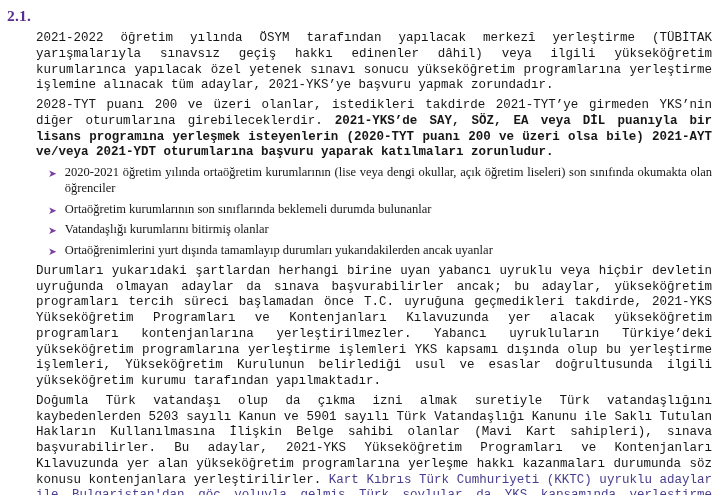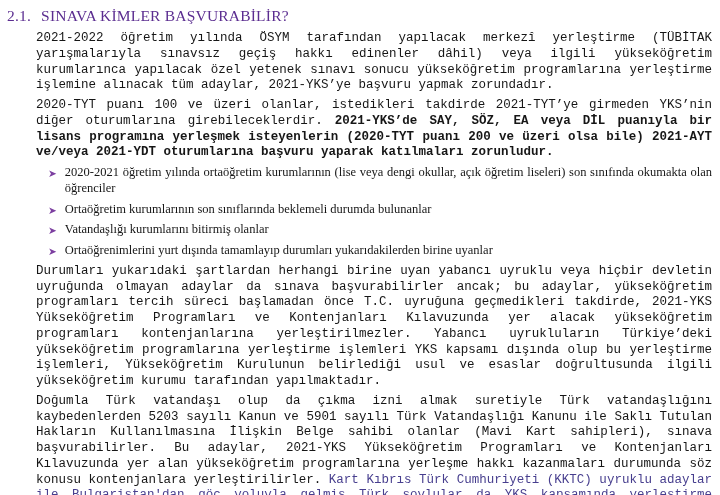--- a/index.html
+++ b/index.html
@@ -9,23 +9,23 @@
     --body-black:#161616;
   }
   html,body{margin:0;padding:0;}
   body{
     width:720px;height:495px;background:#ffffff;overflow:hidden;
     font-family:"Liberation Serif", serif;
     color:var(--body-black);
   }
   .doc{padding:5px 8px 0 7px;}
   .heading{
-    display:flex;column-gap:10px;align-items:baseline;
+    display:flex;column-gap:16px;align-items:baseline;
     margin:2px 0 6px 0;
-    font-size:15.5px;font-weight:normal;color:var(--heading-purple);
+    font-size:15.5px;font-weight:bold;color:var(--heading-purple);
     letter-spacing:.2px;
   }
   .para{
     margin:0 0 4px 29px;
     text-align:justify;
     font-size:12.5px;line-height:15.75px;font-family:Liberation Mono, monospace;
   }
   .para strong{font-weight:bold;color:var(--body-black);}
   .purple{color:var(--highlight-purple);}
   .bullets{
@@ -44,48 +44,47 @@
   }
   .btext{flex:1 1 auto;}
 </style>
 </head>
 <body>
 
 <div class="doc">
 
   <h2 class="heading">
     <span>2.1.</span>
-    <span>SINAVA KİMLER BAŞVURABİLİR?</span>
   </h2>
 
   <p class="para">2021-2022 öğretim yılında ÖSYM tarafından yapılacak merkezî yerleştirme (TÜBİTAK yarışmalarıyla sınavsız geçiş hakkı edinenler dâhil) veya ilgili yükseköğretim kurumlarınca yapılacak özel yetenek sınavı sonucu yükseköğretim programlarına yerleştirme işlemine alınacak tüm adaylar, 2021-YKS’ye başvuru yapmak zorundadır.</p>
 
 
   <p class="para">
-    <span>2020-TYT puanı 100 ve üzeri olanlar, istedikleri takdirde 2021-TYT’ye girmeden YKS’nin diğer oturumlarına girebileceklerdir. </span>
+    <span>2028-TYT puanı 200 ve üzeri olanlar, istedikleri takdirde 2021-TYT’ye girmeden YKS’nin diğer oturumlarına girebileceklerdir. </span>
     <strong>2021-YKS’de SAY, SÖZ, EA veya DİL puanıyla bir lisans programına yerleşmek isteyenlerin (2020-TYT puanı 200 ve üzeri olsa bile) 2021-AYT ve/veya 2021-YDT oturumlarına başvuru yaparak katılmaları zorunludur.</strong>
   </p>
 
 
   <ul class="bullets">
     <li>
       <span class="arrow">➤</span>
       <span class="btext">2020-2021 öğretim yılında ortaöğretim kurumlarının (lise veya dengi okullar, açık öğretim liseleri) son sınıfında okumakta olan öğrenciler</span>
     </li>
     <li>
       <span class="arrow">➤</span>
       <span class="btext">Ortaöğretim kurumlarının son sınıflarında beklemeli durumda bulunanlar</span>
     </li>
     <li>
       <span class="arrow">➤</span>
       <span class="btext">Vatandaşlığı kurumlarını bitirmiş olanlar</span>
     </li>
     <li>
       <span class="arrow">➤</span>
-      <span class="btext">Ortaöğrenimlerini yurt dışında tamamlayıp durumları yukarıdakilerden birine uyanlar</span>
+      <span class="btext">Ortaöğrenimlerini yurt dışında tamamlayıp durumları yukarıdakilerden ancak uyanlar</span>
     </li>
   </ul>
 
   <p class="para">Durumları yukarıdaki şartlardan herhangi birine uyan yabancı uyruklu veya hiçbir devletin uyruğunda olmayan adaylar da sınava başvurabilirler ancak; bu adaylar, yükseköğretim programları tercih süreci başlamadan önce T.C. uyruğuna geçmedikleri takdirde, 2021-YKS Yükseköğretim Programları ve Kontenjanları Kılavuzunda yer alacak yükseköğretim programları kontenjanlarına yerleştirilmezler. Yabancı uyrukluların Türkiye’deki yükseköğretim programlarına yerleştirme işlemleri YKS kapsamı dışında olup bu yerleştirme işlemleri, Yükseköğretim Kurulunun belirlediği usul ve esaslar doğrultusunda ilgili yükseköğretim kurumu tarafından yapılmaktadır.</p>
 
   <p class="para">
     <span>Doğumla Türk vatandaşı olup da çıkma izni almak suretiyle Türk vatandaşlığını kaybedenlerden 5203 sayılı Kanun ve 5901 sayılı Türk Vatandaşlığı Kanunu ile Saklı Tutulan Hakların Kullanılmasına İlişkin Belge sahibi olanlar (Mavi Kart sahipleri), sınava başvurabilirler. Bu adaylar, 2021-YKS Yükseköğretim Programları ve Kontenjanları Kılavuzunda yer alan yükseköğretim programlarına yerleşme hakkı kazanmaları durumunda söz konusu kontenjanlara yerleştirilirler. </span>
     <span class="purple">Kart Kıbrıs Türk Cumhuriyeti (KKTC) uyruklu adaylar ile Bulgaristan'dan göç yoluyla gelmiş Türk soylular da YKS kapsamında yerleştirme işlemlerine alınırlar.</span>
   </p>
 

